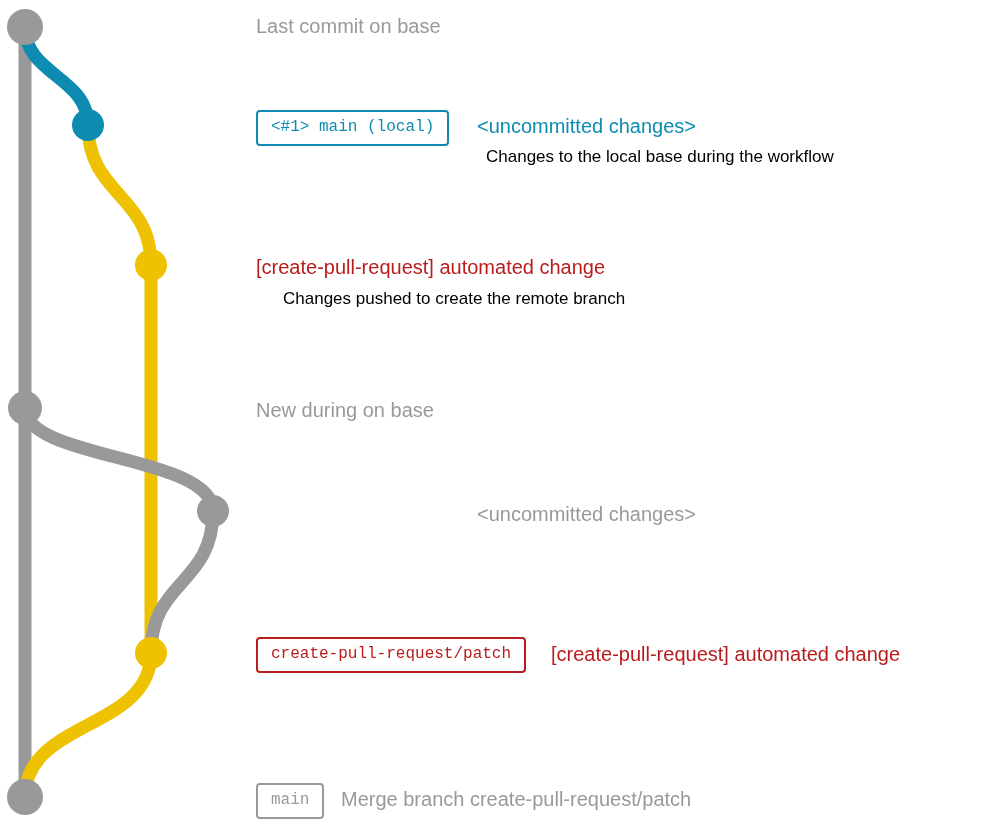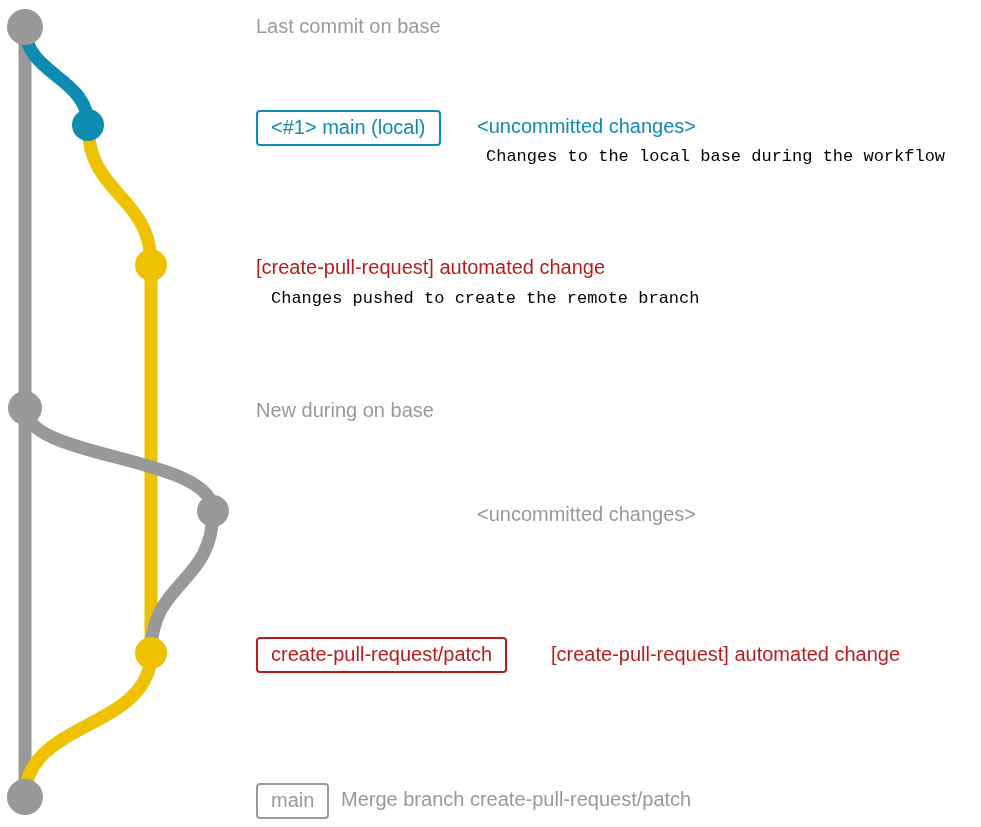--- a/index.html
+++ b/index.html
@@ -28,34 +28,34 @@
   .headline {
     position: absolute;
     white-space: nowrap;
     font-family: "Liberation Sans", sans-serif;
     font-size: 20px;
     line-height: 24px;
   }
   .subline {
     position: absolute;
     white-space: nowrap;
-    font-family: Liberation Mono, monospace;
+    font-family: Liberation Sans, sans-serif;
     font-size: 17px;
     line-height: 20px;
     color: #000000;
   }
   .ref-chip {
     position: absolute;
     display: inline-block;
     box-sizing: border-box;
     border: 2px solid currentColor;
     border-radius: 4px;
     padding: 4px 13px 5px 13px;
-    font-family: Liberation Sans, sans-serif;
-    font-size: 20px;
+    font-family: Liberation Mono, monospace;
+    font-size: 16px;
     line-height: 23px;
     white-space: nowrap;
     background: #ffffff;
   }
   .c-gray   { color: #999999; }
   .c-blue   { color: #0d8bb0; }
   .c-yellow { color: #b91c1c; }
 </style>
 </head>
 <body>
@@ -86,21 +86,21 @@
     <circle cx="25" cy="797" r="18" fill="#999999"></circle>
   </svg>
 
   <div class="headline c-gray" style="left:256px; top:14px;">Last commit on base</div>
 
   <div class="ref-chip c-blue" style="left:256px; top:110px;">&lt;#1&gt; main (local)</div>
   <div class="headline c-blue" style="left:477px; top:114px;">&lt;uncommitted changes&gt;</div>
   <div class="subline" style="left:486px; top:147px;">Changes to the local base during the workflow</div>
 
   <div class="headline c-yellow" style="left:256px; top:255px;">[create-pull-request] automated change</div>
-  <div class="subline" style="left:271px; top:289px;">Changes pushed to create the remote branch</div>
+  <div class="subline" style="left:283px; top:289px;">Changes pushed to create the remote branch</div>
 
   <div class="headline c-gray" style="left:256px; top:398px;">New during on base</div>
 
   <div class="headline c-gray" style="left:477px; top:502px;">&lt;uncommitted changes&gt;</div>
 
   <div class="ref-chip c-yellow" style="left:256px; top:637px;">create-pull-request/patch</div>
   <div class="headline c-yellow" style="left:551px; top:642px;">[create-pull-request] automated change</div>
 
   <div class="ref-chip c-gray" style="left:256px; top:783px;text-align:center;">main</div>
   <div class="headline c-gray" style="left:341px; top:787px;">Merge branch create-pull-request/patch</div>

